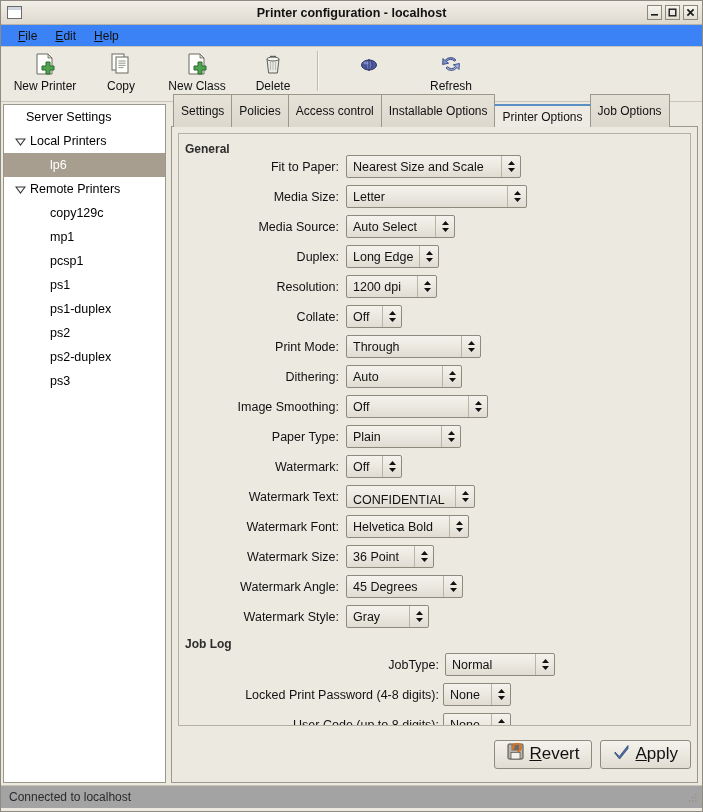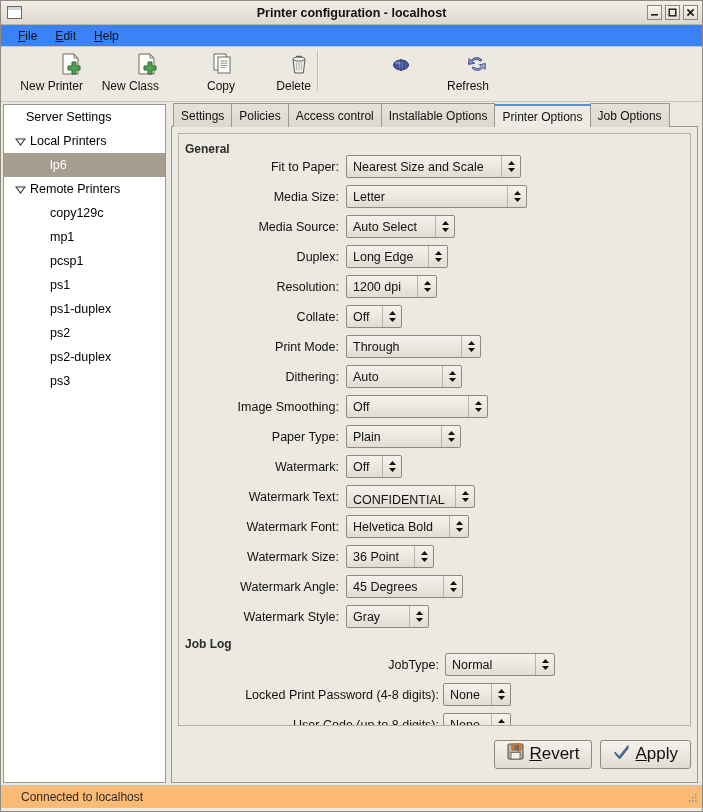--- a/index.html
+++ b/index.html
@@ -66,21 +66,21 @@
   
   .toolbar {
     height: 54px;
     background: #ece9e1;
     border-bottom: 1px solid #c9c4b8;
     display: flex; align-items: flex-start;
     padding-left: 6px;
   }
   .tb-item {
     width: 76px;
-    display: flex; flex-direction: column; align-items: flex-end;
+    display: flex; flex-direction: column; align-items: center;
     padding-top: 4px;
   }
   .tb-item.wide { width: 88px; gap: 26px; }
   .tb-icon { height: 26px; display:flex; align-items:center; justify-content:center; }
   .tb-label { font-size: 12px; margin-top: 2px; color: #111; white-space: nowrap; }
   .tb-sep {
     width: 1px; height: 40px; margin: 4px 6px 0 6px;
     background: #c0bbae; border-right: 1px solid #f7f5ef;
   }
   
@@ -121,21 +121,21 @@
     box-sizing: border-box;
     min-width: 0;
   }
   .tabstrip {
     display: flex; align-items: flex-end;
     height: 23px;
     position: relative; z-index: 2;
     margin-left: 2px;
   }
   .tab {
-    height: 24px;
+    height: 33px;
     padding: 0 7px;
     display: flex; align-items: center;
     font-size: 12px;
     background: linear-gradient(to bottom, #e6e2d8, #dcd8cd);
     border: 1px solid #9c978b;
     border-bottom: none;
     margin-right: -1px;
     box-sizing: border-box;
     color: #111;
     white-space: nowrap;
@@ -217,24 +217,24 @@
     border-radius: 3px;
     display: flex; align-items: center; justify-content: center;
     gap: 5px;
     font-size: 17px; color: #111;
     box-sizing: border-box;
   }
   .btn u { text-decoration: underline; }
   
   .statusbar {
     height: 22px;
-    background: #fdba74;
+    background: #a3a3a3;
     border-top: 1px solid #c9c4b8;
     display: flex; align-items: center;
-    padding-left: 20px;
+    padding-left: 8px;
     font-size: 12px; color: #2a2a2a;
     position: relative;
   }
   .grip {
     position: absolute; right: 3px; bottom: 2px;
     width: 14px; height: 14px;
   }
 </style>
 </head>
 <body>
@@ -272,44 +272,44 @@
   <div class="toolbar">
     <div class="tb-item">
       <div class="tb-icon">
         <svg width="24" height="24" viewBox="0 0 24 24">
           <path d="M4 2 h11 l4 4 v16 h-15 z" fill="#fdfdfb" stroke="#6a6a60" stroke-width="1"></path>
           <path d="M15 2 v4 h4 z" fill="#d8d6cc" stroke="#6a6a60" stroke-width="0.8"></path>
           <path d="M13 10 h4 v4 h4 v4 h-4 v4 h-4 v-4 h-4 v-4 h4 z" fill="#4fa24f" stroke="#2e6b2e" stroke-width="1"></path>
         </svg>
       </div>
       <div class="tb-label">New Printer</div>
-    </div>
-
-    <div class="tb-item">
-      <div class="tb-icon">
-        <svg width="24" height="24" viewBox="0 0 24 24">
-          <path d="M4 2 h11 l4 4 v16 h-15 z" fill="#fdfdfb" stroke="#6a6a60" stroke-width="1"></path>
-          <path d="M15 2 v4 h4 z" fill="#d8d6cc" stroke="#6a6a60" stroke-width="0.8"></path>
-          <path d="M13 10 h4 v4 h4 v4 h-4 v4 h-4 v-4 h-4 v-4 h4 z" fill="#4fa24f" stroke="#2e6b2e" stroke-width="1"></path>
-        </svg>
-      </div>
-      <div class="tb-label">New Class</div>
     </div>
 
     <div class="tb-item">
       <div class="tb-icon">
         <svg width="24" height="24" viewBox="0 0 24 24">
           <rect x="3" y="2" width="12" height="16" fill="#fdfdfb" stroke="#6a6a60" stroke-width="1"></rect>
           <rect x="7" y="5" width="12" height="16" fill="#fdfdfb" stroke="#6a6a60" stroke-width="1"></rect>
           <g stroke="#8b8b82" stroke-width="0.9">
             <path d="M9.5 9 h7 M9.5 11.2 h7 M9.5 13.4 h7 M9.5 15.6 h5"></path>
           </g>
         </svg>
       </div>
       <div class="tb-label">Copy</div>
+    </div>
+
+    <div class="tb-item">
+      <div class="tb-icon">
+        <svg width="24" height="24" viewBox="0 0 24 24">
+          <path d="M4 2 h11 l4 4 v16 h-15 z" fill="#fdfdfb" stroke="#6a6a60" stroke-width="1"></path>
+          <path d="M15 2 v4 h4 z" fill="#d8d6cc" stroke="#6a6a60" stroke-width="0.8"></path>
+          <path d="M13 10 h4 v4 h4 v4 h-4 v4 h-4 v-4 h-4 v-4 h4 z" fill="#4fa24f" stroke="#2e6b2e" stroke-width="1"></path>
+        </svg>
+      </div>
+      <div class="tb-label">New Class</div>
     </div>
 
     <div class="tb-item">
       <div class="tb-icon">
         <svg width="24" height="24" viewBox="0 0 24 24">
           <path d="M6 7 h12 l-1.6 14 h-8.8 z" fill="#e9e9e6" stroke="#5f5f58" stroke-width="1"></path>
           <ellipse cx="12" cy="7" rx="6" ry="2" fill="#f4f4f1" stroke="#5f5f58" stroke-width="1"></ellipse>
           <path d="M9 4.5 h6" stroke="#5f5f58" stroke-width="1.4"></path>
           <g stroke="#b4b4ae" stroke-width="0.9">
               <path d="M9.5 10 v8 M12 10 v8 M14.5 10 v8"></path>
@@ -450,21 +450,21 @@
             <span class="val">Auto Select</span>
             <span class="spin">
               <svg width="9" height="13" viewBox="0 0 9 13">
                   <path d="M4.5 1 L8 5 L1 5 Z" fill="#111"></path>
                   <path d="M4.5 12 L8 8 L1 8 Z" fill="#111"></path>
                 </svg>
             </span>
           </div>
 
           <div class="row-label" style="left:0; top:116px; width:160px;">Duplex:</div>
-          <div class="combo" style="left:167px; top:111px; width:102px;">
+          <div class="combo" style="left:167px; top:111px; width:93px;">
             <span class="val">Long Edge</span>
             <span class="spin">
               <svg width="9" height="13" viewBox="0 0 9 13">
                   <path d="M4.5 1 L8 5 L1 5 Z" fill="#111"></path>
                   <path d="M4.5 12 L8 8 L1 8 Z" fill="#111"></path>
                 </svg>
             </span>
           </div>
 
           <div class="row-label" style="left:0; top:146px; width:160px;">Resolution:</div>

